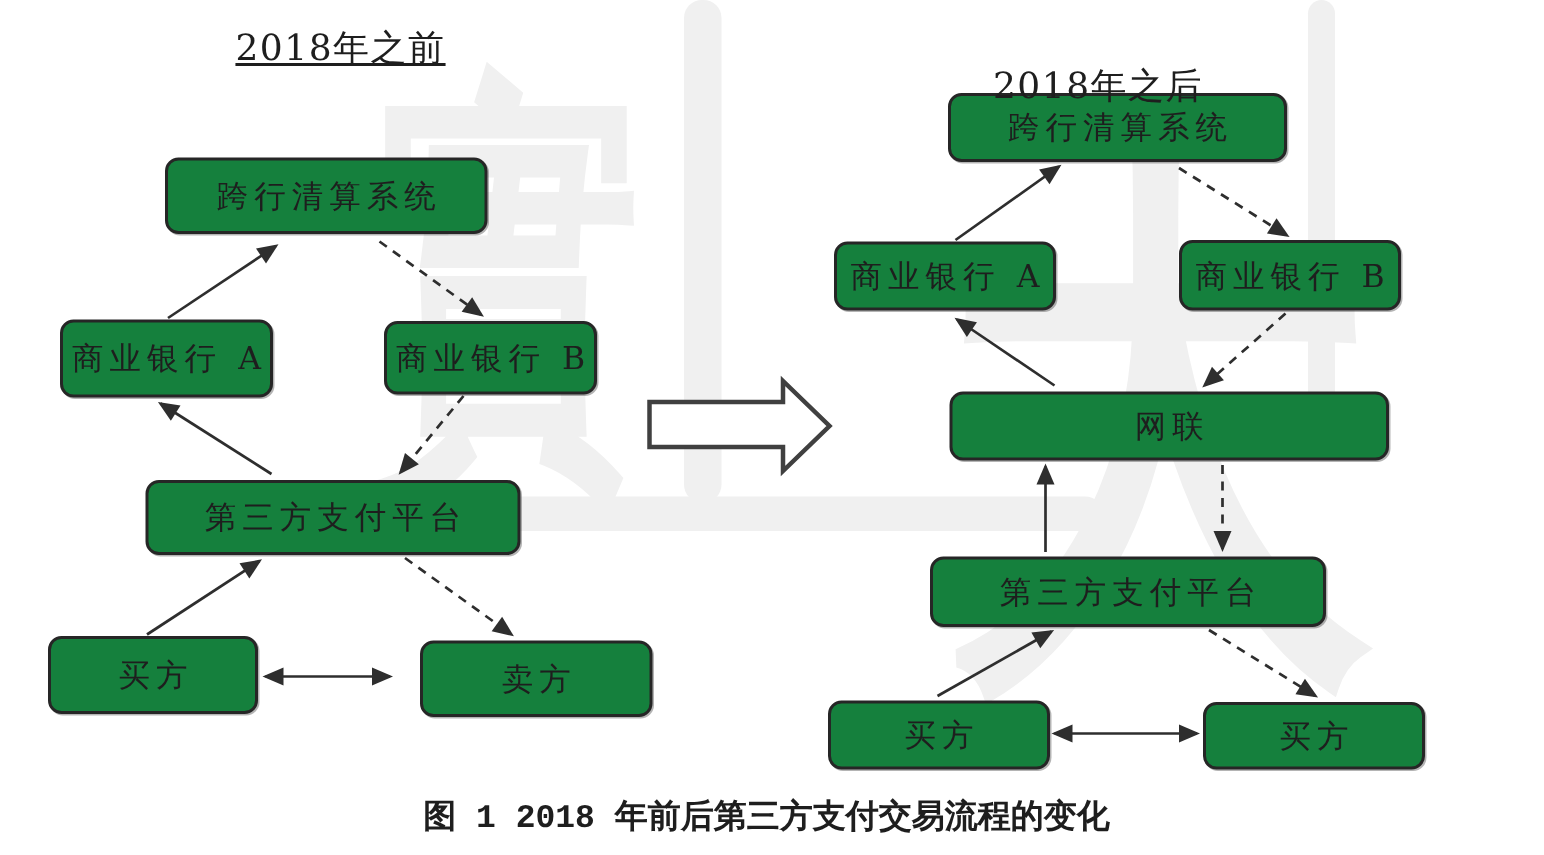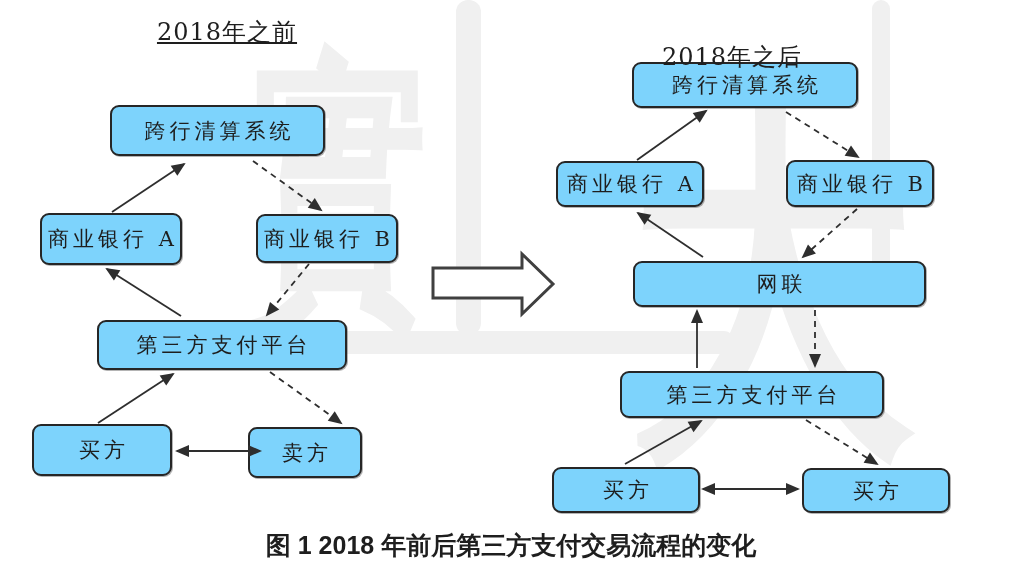--- a/index.html
+++ b/index.html
@@ -17,42 +17,42 @@
   .wm-bar{background:var(--wm,#f0f0f0);border-radius:12px;}
   
   .panel-title{
     position:absolute;z-index:3;
     font-size:24px;letter-spacing:1px;white-space:nowrap;
     transform:translateX(-50%);
   }
   
   .node{
     position:absolute;z-index:2;
-    background:#7dd3fc;
+    background:#15803d;
     border:2px solid var(--box,#262626);
     border-radius:9px;
     display:flex;align-items:center;justify-content:center;
     box-sizing:border-box;
     box-shadow:1px 1px 0 rgba(40,40,40,.35);
     text-align:right;
   }
   .node-label{
     font-size:21px;letter-spacing:4px;white-space:nowrap;
     text-indent:4px;
   }
   
   #edges{position:absolute;left:0;top:0;z-index:3;pointer-events:none;}
   .edge{stroke:var(--arrow,#2e2e2e);fill:none;stroke-width:1.8;}
   .edge.dashed{stroke-dasharray:6 5;}
   .bigarrow{fill:#ffffff;stroke:var(--bigarrow,#404040);stroke-width:3;stroke-linejoin:miter;}
   
   .caption{
     position:absolute;z-index:3;
-    font-family:Liberation Sans, sans-serif;
-    font-weight:bold;font-size:25px;white-space:nowrap;
+    font-family:Liberation Mono, monospace;
+    font-weight:bold;font-size:22px;white-space:nowrap;
     transform:translateX(-50%);
   }
 </style>
 </head>
 <body>
 
 <div id="canvas" style="--ink: #1e1e1e; --box: #262626; --arrow: #2e2e2e; --bigarrow: #404040; --wm: #f0f0f0;">
 
   <div class="wm wm-char" style="left:248px;top:42px;font-size:300px;transform:scaleX(0.60);transform-origin:left top;">實</div>
   <div class="wm wm-char" style="left:628px;top:76px;font-size:400px;transform:scaleX(0.72);transform-origin:left top;">大</div>
@@ -72,21 +72,21 @@
       </div>
       <div class="node" style="left: 256px; top: 214px; width: 142px; height: 49px;">
         <span class="node-label">商业银行 B</span>
       </div>
       <div class="node" style="left: 97px; top: 320px; width: 250px; height: 50px;">
         <span class="node-label">第三方支付平台</span>
       </div>
       <div class="node" style="left: 32px; top: 424px; width: 140px; height: 52px;">
         <span class="node-label">买方</span>
       </div>
-      <div class="node" style="left: 248px; top: 427px; width: 114px; height: 51px;">
+      <div class="node" style="left: 280px; top: 427px; width: 155px; height: 51px;">
         <span class="node-label">卖方</span>
       </div>
       <div class="node" style="left: 632px; top: 62px; width: 226px; height: 46px;">
         <span class="node-label">跨行清算系统</span>
       </div>
       <div class="node" style="left: 556px; top: 161px; width: 148px; height: 46px;">
         <span class="node-label">商业银行 A</span>
       </div>
       <div class="node" style="left: 786px; top: 160px; width: 148px; height: 47px;">
         <span class="node-label">商业银行 B</span>

